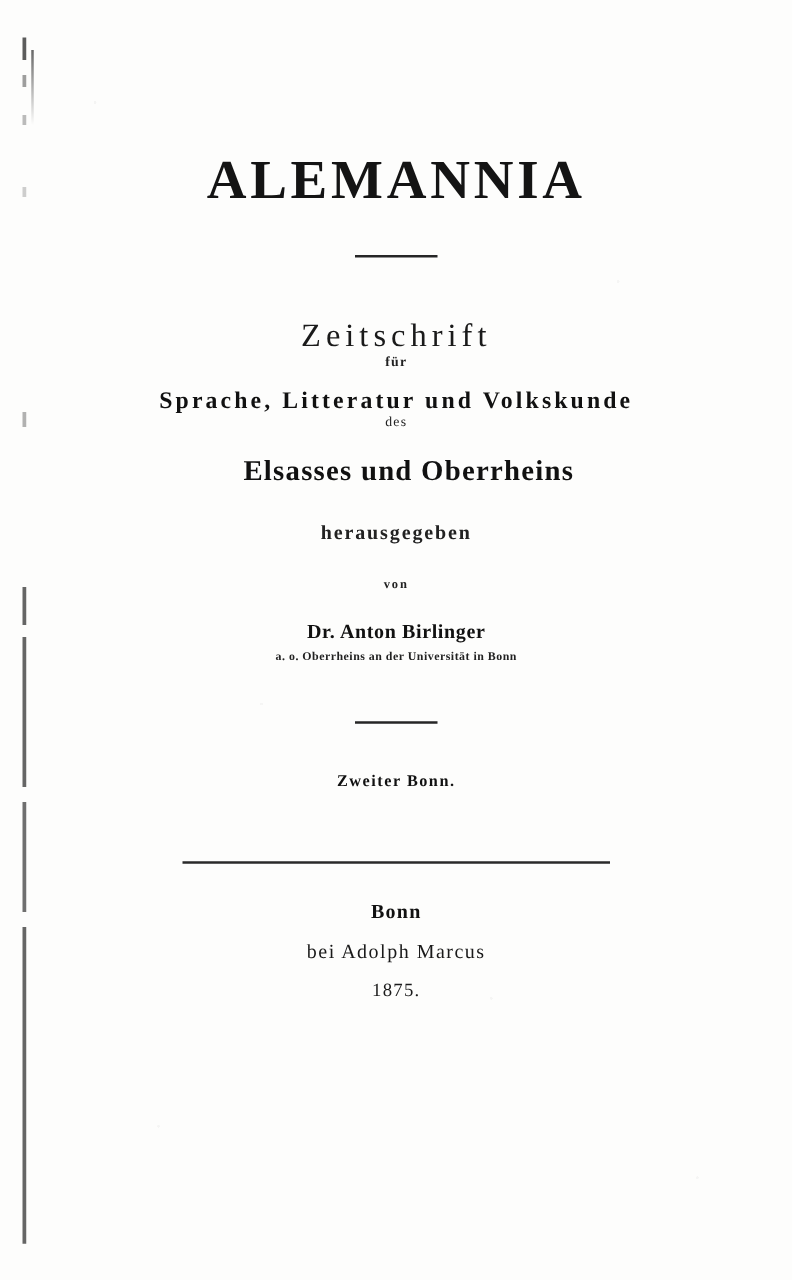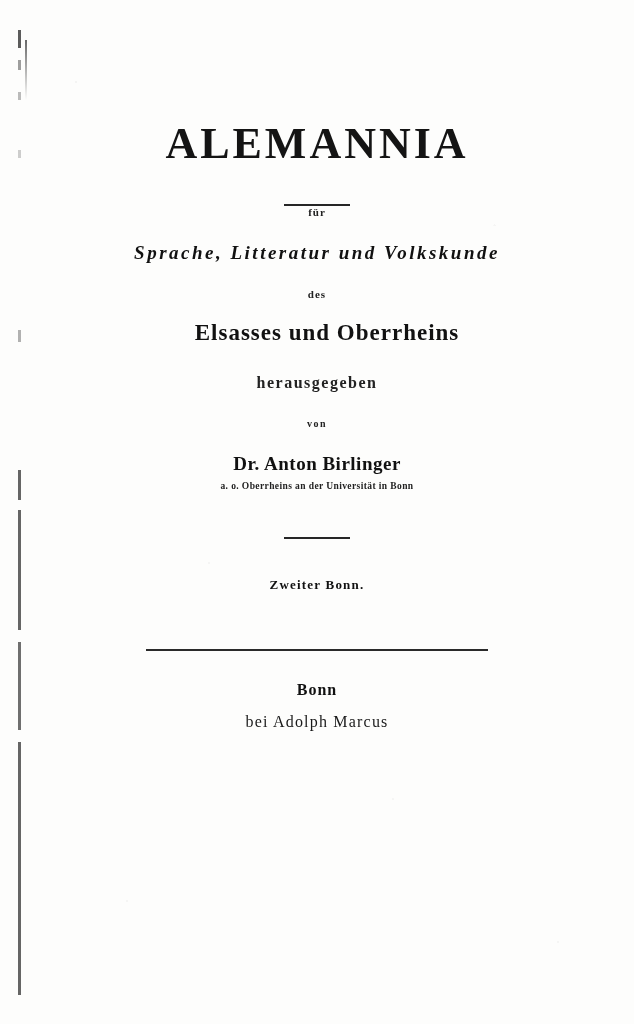--- a/index.html
+++ b/index.html
@@ -110,34 +110,32 @@
 
   .tiny-word {
     font-family: "Liberation Serif", serif;
     font-size: 11px;
     font-weight: bold;
     letter-spacing: 1px;
     color: #222;
   }
 
   .subtitle-2 {
-    margin-top: 24px;
+    margin-top: 14px;
     font-family: "Liberation Serif", serif;
     font-weight: bold;
     font-size: 19px;
     letter-spacing: 2.5px;
     color: #111;
-    font-style: italic;
   }
 
   .tiny-word-2 {
-    margin-top: 24px;
     font-family: "Liberation Serif", serif;
     font-size: 11px;
-    font-weight: bold;
+    font-weight: normal;
     letter-spacing: 1px;
     color: #222;
   }
 
   .subtitle-3 {
     margin-top: 20px;
     font-family: "Liberation Serif", serif;
     font-weight: bold;
     font-size: 23px;
     letter-spacing: 1px;
@@ -160,21 +158,21 @@
     font-size: 10px;
     font-weight: bold;
     letter-spacing: 1.5px;
     color: #222;
   }
 
   .editor-name {
     margin-top: 24px;
     font-family: "Liberation Serif", serif;
     font-weight: bold;
-    font-size: 19px;
+    font-size: 16px;
     letter-spacing: 0.5px;
     color: #111;
   }
 
   .editor-affil {
     margin-top: 6px;
     font-family: "Liberation Serif", serif;
     font-weight: bold;
     font-size: 9.5px;
     letter-spacing: 0.4px;
@@ -237,20 +235,21 @@
   <div class="scan-tone"></div>
   <div class="binding-edge"></div>
   <div class="binding-edge2"></div>
 
   <div class="content">
 
     <div class="main-title">ALEMANNIA</div>
 
     <div class="rule-short"></div>
 
+    <div class="subtitle-1">Zeitschrift</div>
 
     <div class="tiny-word">für</div>
 
     <div class="subtitle-2">Sprache, Litteratur und Volkskunde</div>
 
     <div class="tiny-word-2">des</div>
 
     <div class="subtitle-3">Elsasses und Oberrheins</div>
 
     <div class="editor-word">herausgegeben</div>
@@ -264,15 +263,16 @@
     <div class="rule-short-2"></div>
 
     <div class="volume">Zweiter Bonn.</div>
 
     <div class="rule-long"></div>
 
     <div class="imprint-city">Bonn</div>
 
     <div class="imprint-publisher">bei Adolph Marcus</div>
 
+    <div class="imprint-year">1875.</div>
 
   </div>
 </div>
 
 </body></html>

